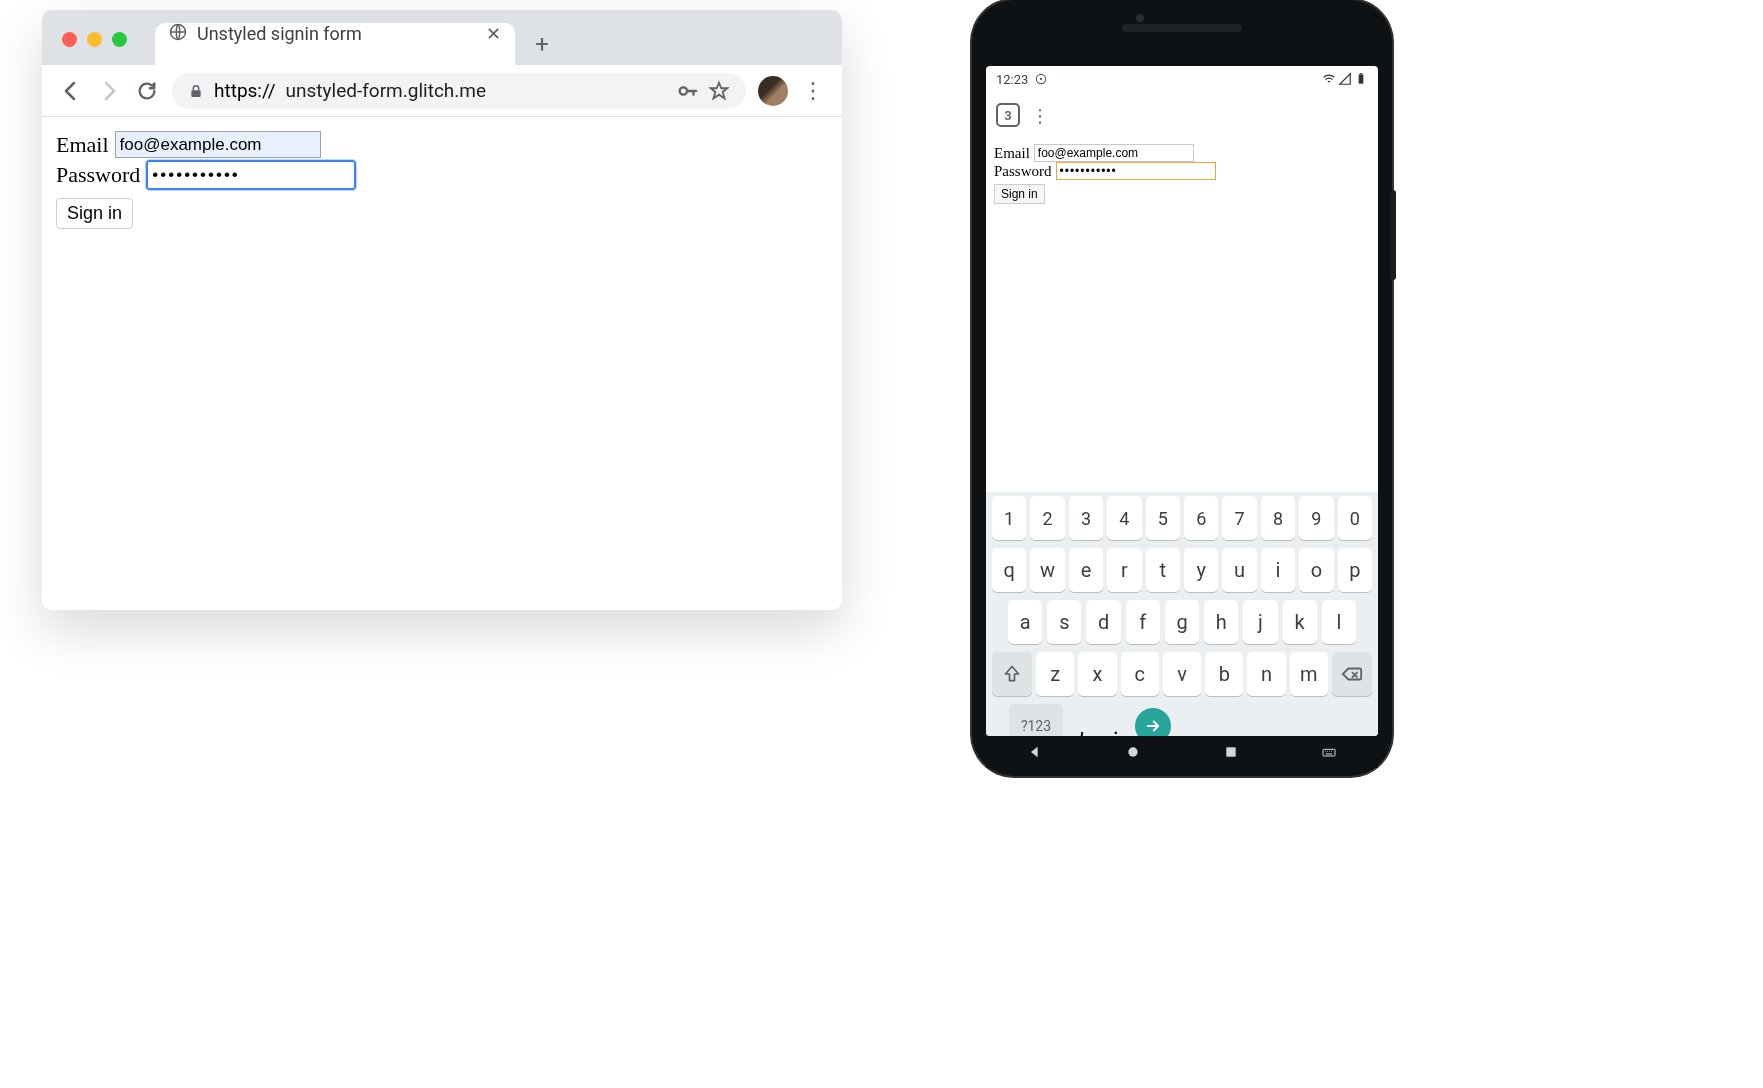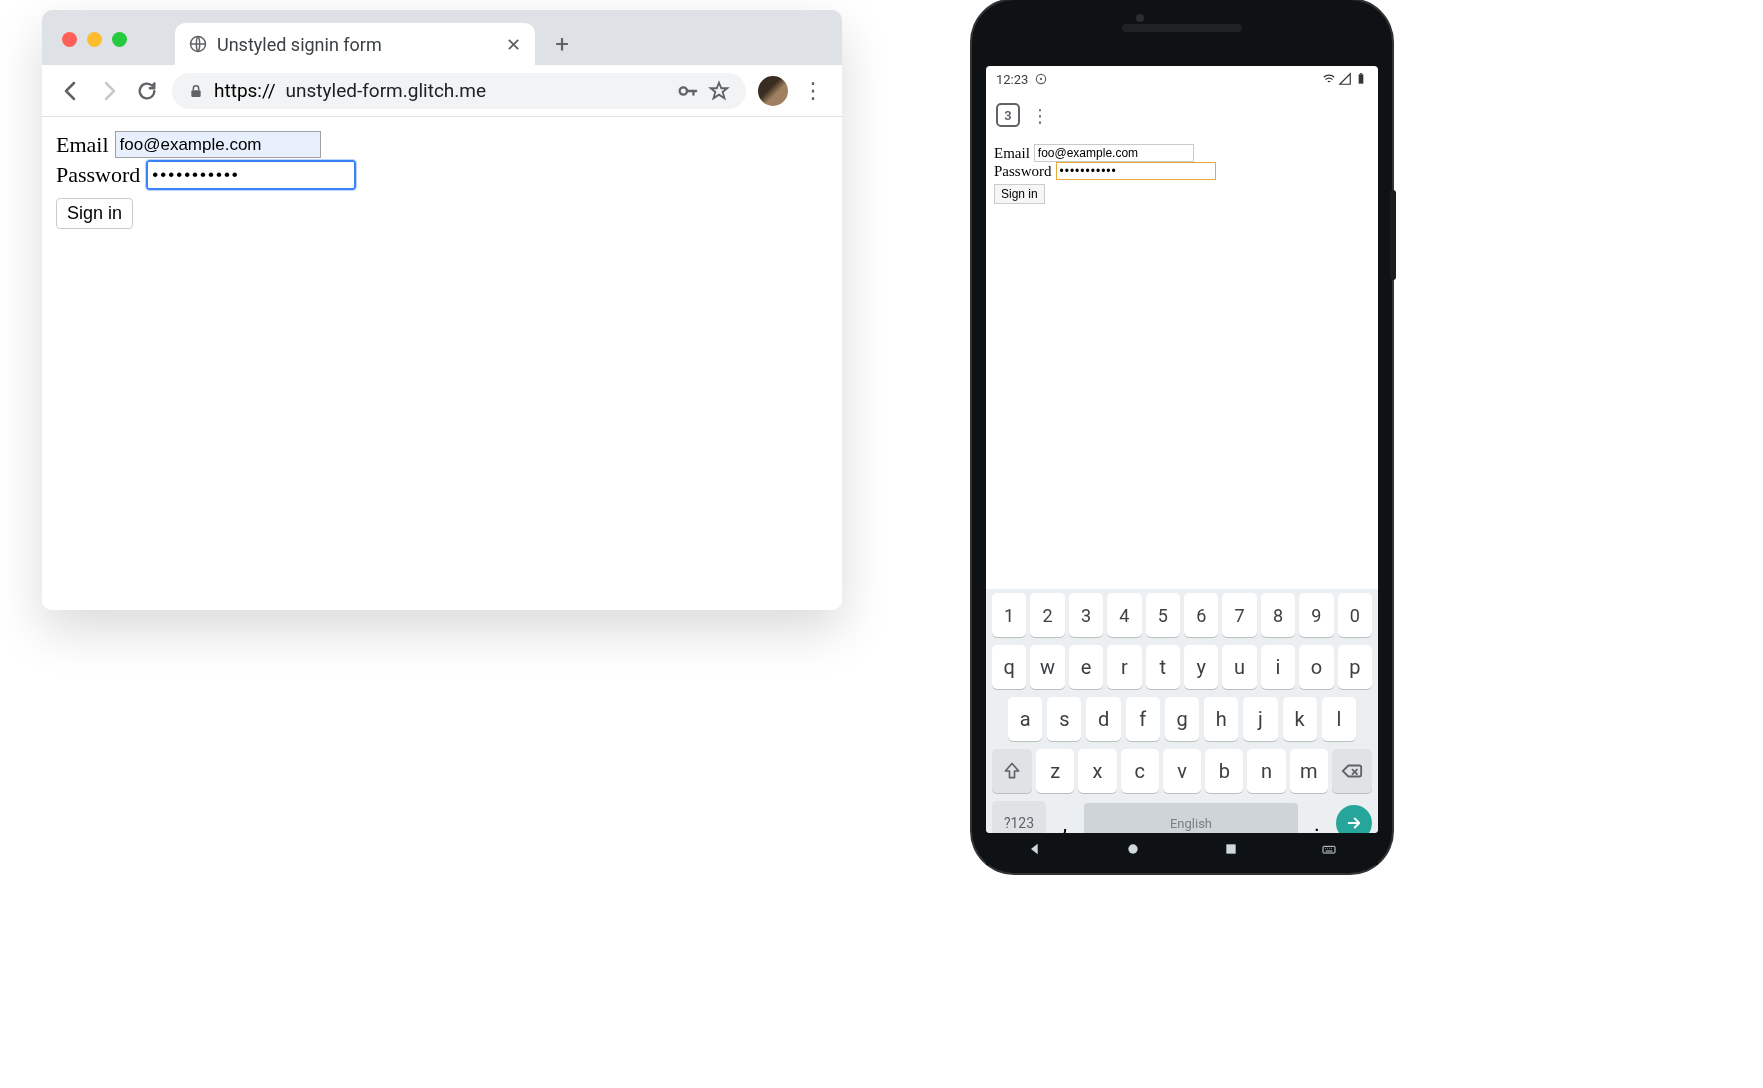--- a/index.html
+++ b/index.html
@@ -30,28 +30,27 @@
   }
   .traffic-lights { display:flex; gap:10px; align-items:center; margin-bottom:18px; margin-left:8px; margin-right:28px;}
   .tl { width:15px; height:15px; border-radius:50%; }
   .tl-red   { background:#ff5f56; }
   .tl-yellow{ background:#ffbd2e; }
   .tl-green { background:#27c93f; }
   .tab {
     height:42px;
     background:#fff;
     border-radius:10px 10px 0 0;
-    display:flex; align-items:center;
+    display:flex; 
     padding:0 14px;
     font-size:18px;
     color:#3c4043;
     width:360px;
     gap:10px;
     position:relative;
-    margin-left:20px;
   }
   .tab .favicon { width:18px; height:18px; }
   .tab .close-x { margin-left:auto; font-size:18px; color:#5f6368; }
   .newtab-plus { width:34px; height:34px; margin-left:10px; margin-bottom:4px; display:flex; align-items:center; justify-content:center; color:#5f6368; font-size:24px;}
   .toolbar {
     height:52px;
     background:#fff;
     border-bottom:1px solid #e0e0e0;
     display:flex; align-items:center;
     gap:12px;
@@ -113,21 +112,21 @@
     padding:4px 10px;
     border:1px solid #ccc;
     border-radius:4px;
     background:#fff;
   }
 
   
   .phone {
     position:absolute;
     left:972px; top:0;
-    width:420px; height:873px;
+    width:420px; height:776px;
     background:#0f1214;
     border-radius:42px;
     padding:14px;
     box-shadow:0 0 0 2px #333;
   }
   .speaker {
     position:absolute;
     left:50%; top:24px; transform:translateX(-50%);
     width:120px; height:8px;
     background:#1e2225; border-radius:4px;
@@ -221,21 +220,21 @@
     border-radius:5px;
     height:44px;
     flex:1;
     display:flex; align-items:center; justify-content:center;
     font-size:20px; color:#3c4043;
     box-shadow:0 1px 0 rgba(0,0,0,.2);
   }
   .key.num { font-size:18px;}
   .kb-row.second { padding-left:22px; padding-right:22px; gap:5px;}
   .key.mod { background:#dfe3e6; font-size:17px;}
-  .kb-bottom { display:flex; gap:4px; padding:4px 6px; align-items:center;}
+  .kb-bottom { display:flex; gap:4px; padding:4px 23px; align-items:center;}
   .kb-bottom .sym { width:54px; height:44px; background:#dfe3e6; border-radius:5px; display:flex; align-items:center; justify-content:center; font-size:14px; color:#5f6368;}
   .kb-bottom .comma,.kb-bottom .period { width:30px; height:44px; display:flex; align-items:center; justify-content:center; font-size:22px;}
   .kb-bottom .space { flex:1; height:40px; background:#cfd4d8; border-radius:4px; display:flex; align-items:center; justify-content:center; font-size:13px; color:#7a7f84;}
   .kb-bottom .enter { width:36px; height:36px; border-radius:50%; background:#26a69a; display:flex; align-items:center; justify-content:center; color:#fff;}
   .navbar {
     height:32px;
     background:#0f1214;
     color:#cfd8dc;
     display:flex; align-items:center; justify-content:space-around;
     font-size:14px;
@@ -428,21 +427,20 @@
         <div class="key mod" style="flex:0 0 40px;">
           <svg viewBox="0 0 24 24" width="22" height="22">
               <path d="M8 6h12a2 2 0 0 1 2 2v8a2 2 0 0 1-2 2H8l-6-6z" fill="none" stroke="#5f6368" stroke-width="2"></path>
               <path d="M12 10l6 6M18 10l-6 6" stroke="#5f6368" stroke-width="2"></path>
             </svg>
         </div>
       </div>
       <div class="kb-bottom">
         <div class="sym">?123</div>
         <div class="comma">,</div>
-        <div class="space">English</div>
         <div class="period">.</div>
         <div class="enter">
           <svg viewBox="0 0 24 24" width="18" height="18">
               <path d="M5 12h12M13 6l6 6-6 6" stroke="#fff" stroke-width="2.5" fill="none" stroke-linecap="round" stroke-linejoin="round"></path>
             </svg>
         </div>
       </div>
     </div>
   </div>
 

